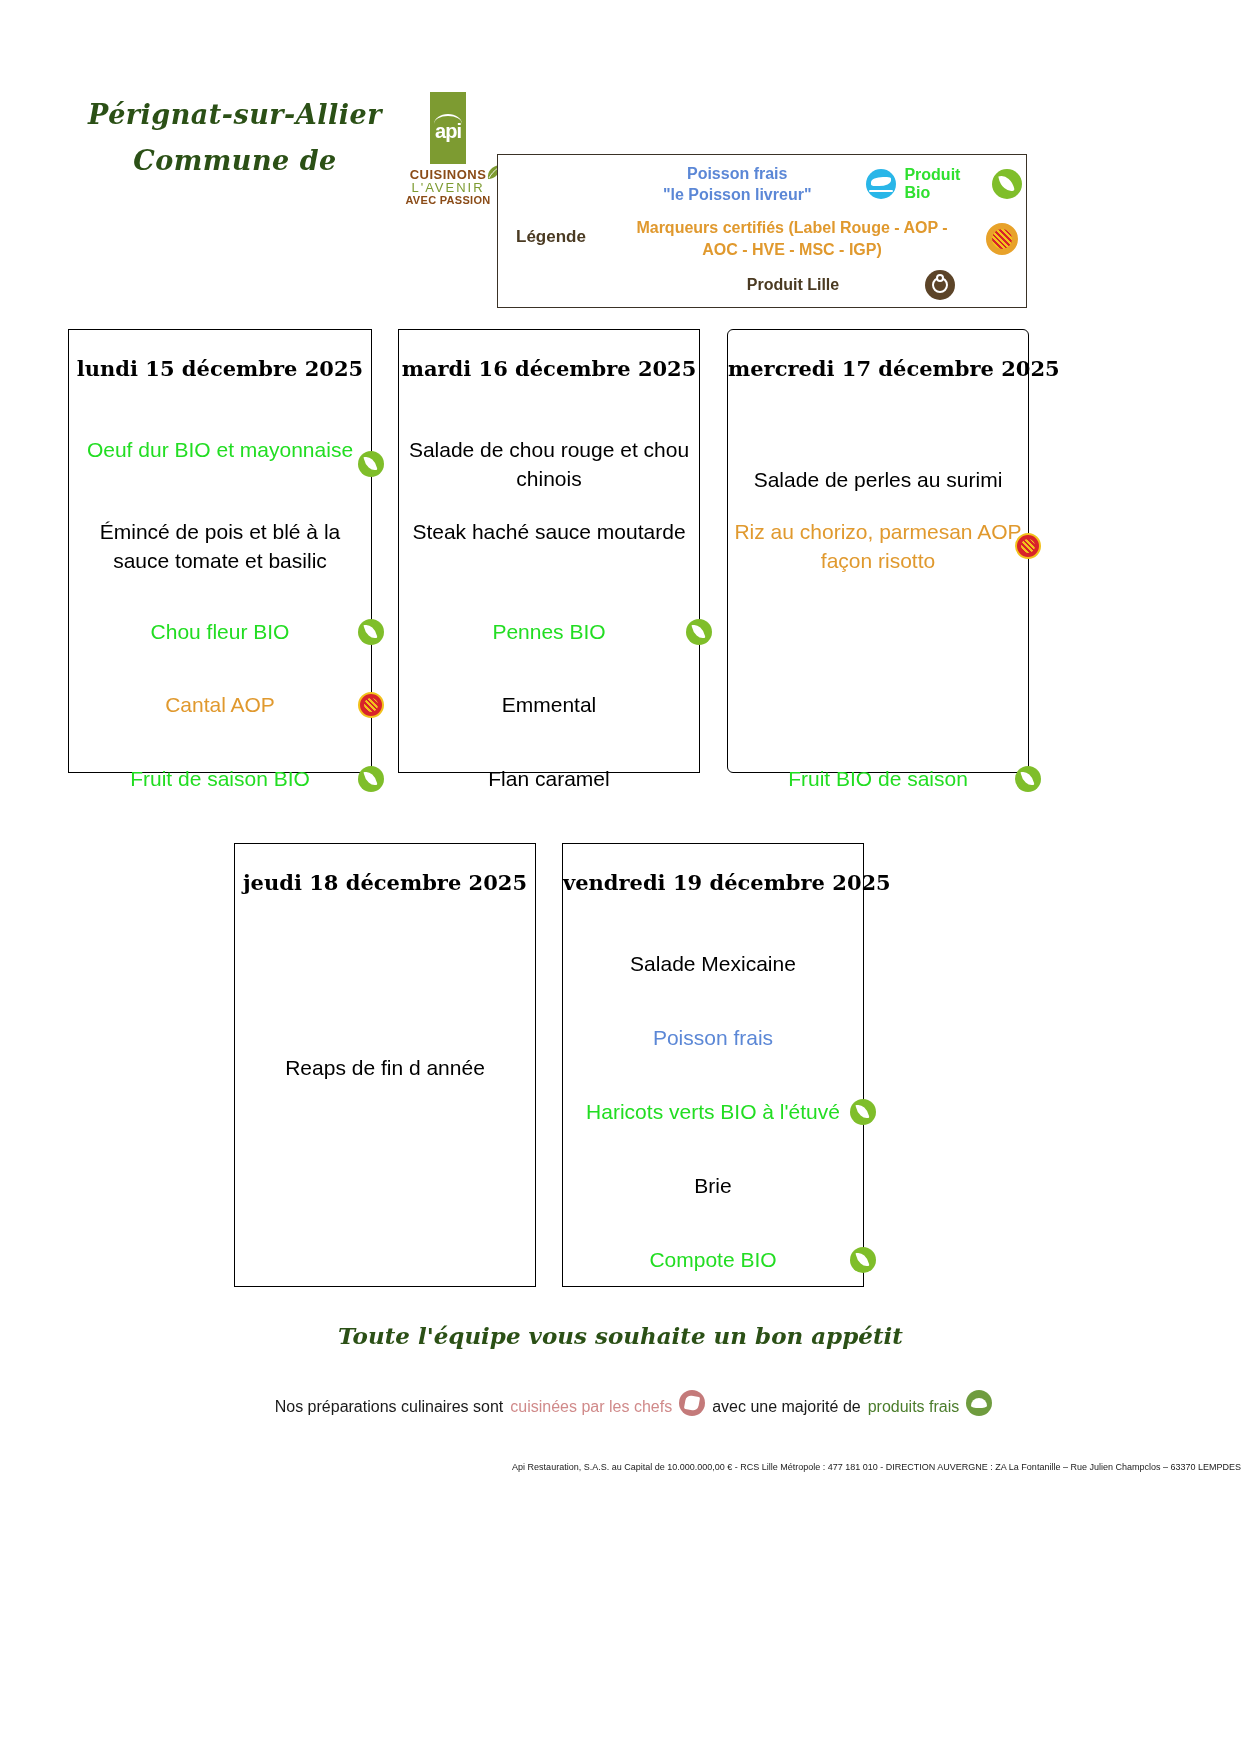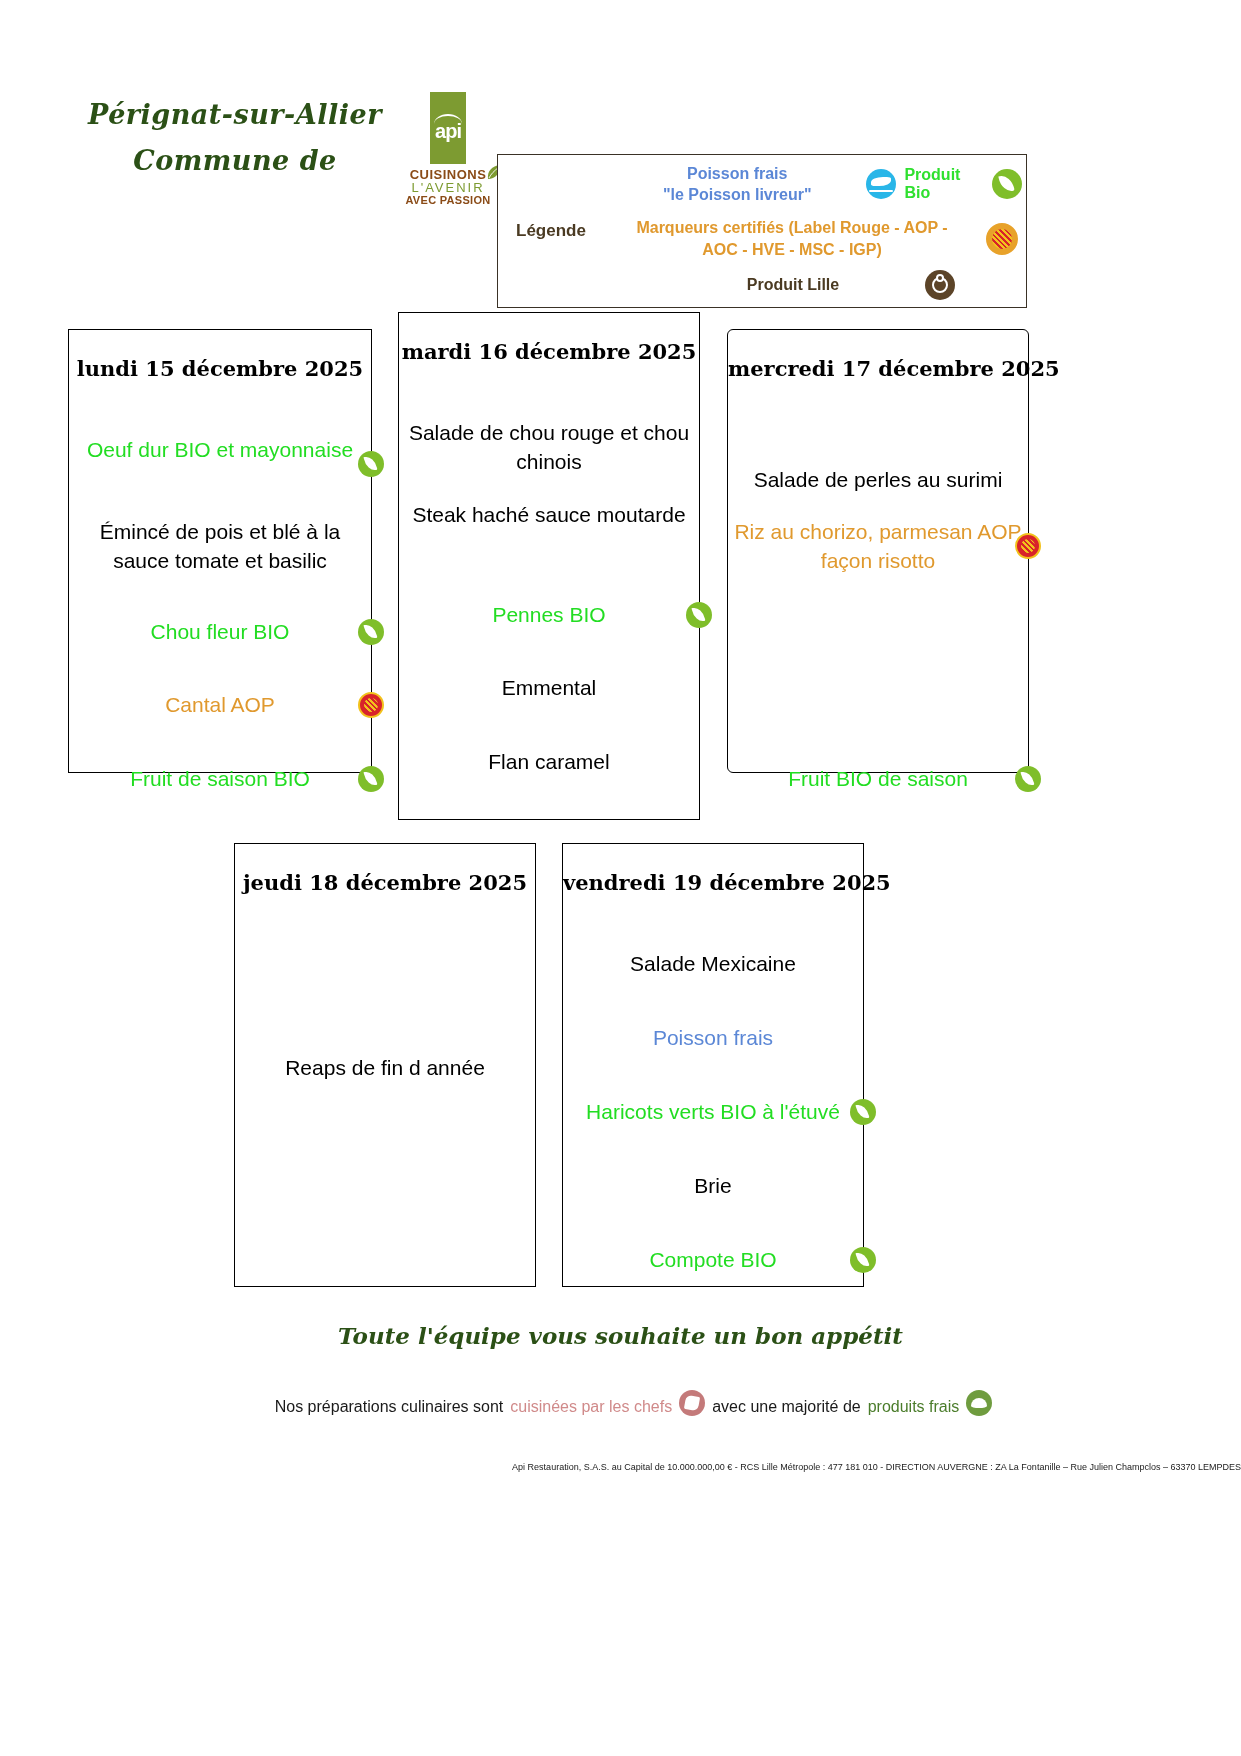--- a/index.html
+++ b/index.html
@@ -93,21 +93,21 @@
     top: 84px;
     width: 530px;
     height: 154px;
     border: 1.5px solid #3a3226;
     box-sizing: border-box;
     background: #ffffff;
   }
   .legend-label {
     position: absolute;
     left: 18px;
-    top: 66px;
+    top: 72px;
     font-size: 17px;
     font-weight: bold;
     color: #4a3a22;
   }
   .legend-rows {
     position: absolute;
     left: 110px;
     top: 0;
     right: 4px;
     bottom: 0;
@@ -305,21 +305,21 @@
   .c-orange { color: #e0992e; }
   .c-blue   { color: #5b87d6; }
 
   .badge {
     position: absolute;
     z-index: 5;
   }
 
   
   #card-mon { left: 68px;  top: 329px; width: 304px; height: 444px; }
-  #card-tue { left: 398px; top: 312px; width: 302px; height: 508px; }
+  #card-tue { left: 398px; top: 329px; width: 302px; height: 444px; }
   #card-wed { left: 727px; top: 329px; width: 302px; height: 444px; border-radius: 6px; }
   #card-thu { left: 234px; top: 843px; width: 302px; height: 444px; }
   #card-fri { left: 562px; top: 843px; width: 302px; height: 444px; }
 
   
   .bon-appetit {
     position: absolute;
     left: 0; right: 0;
     top: 1322px;
     text-align: center;

